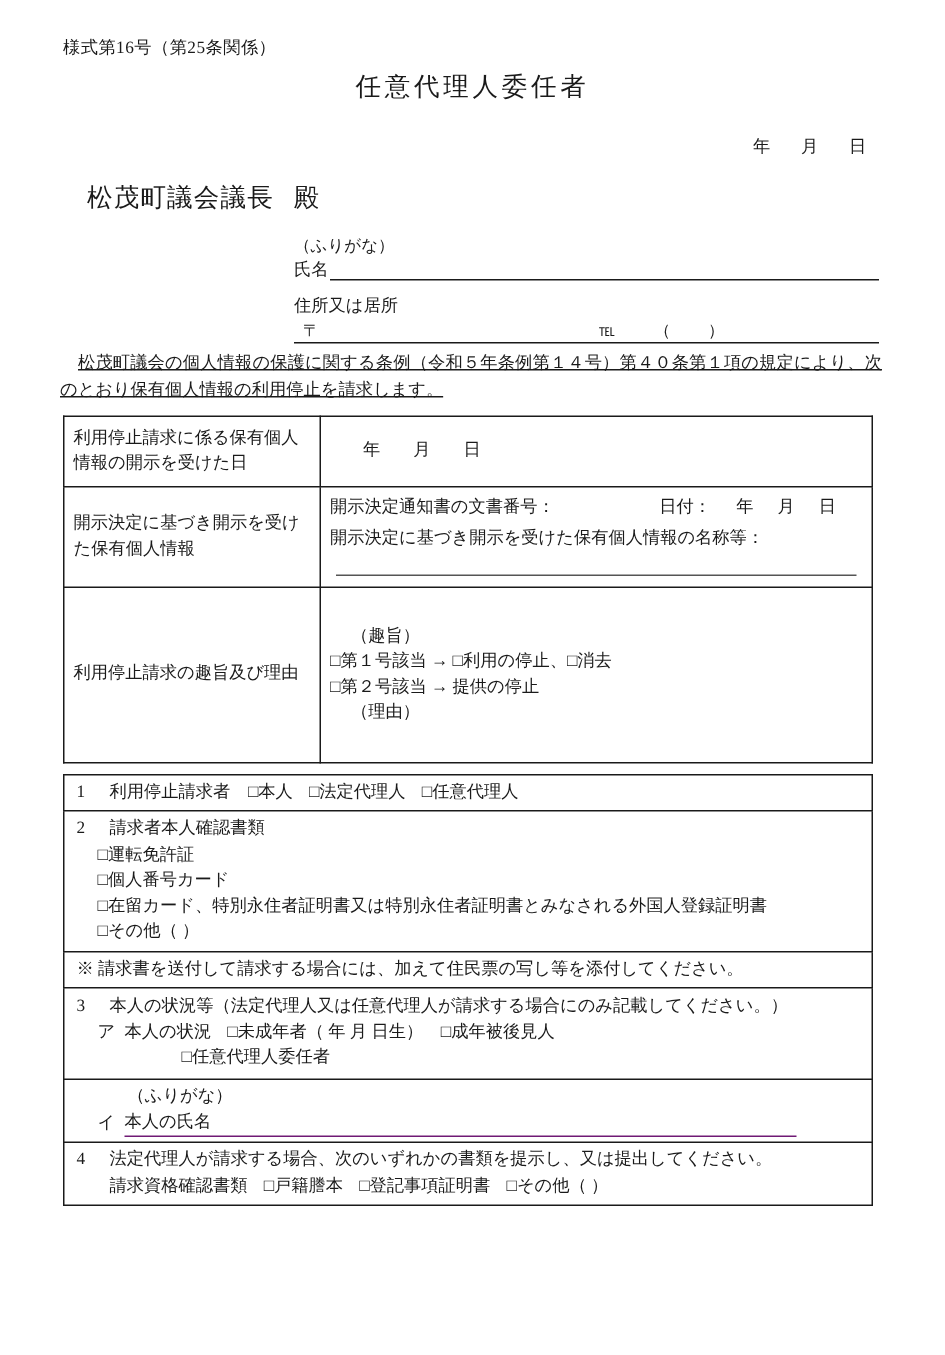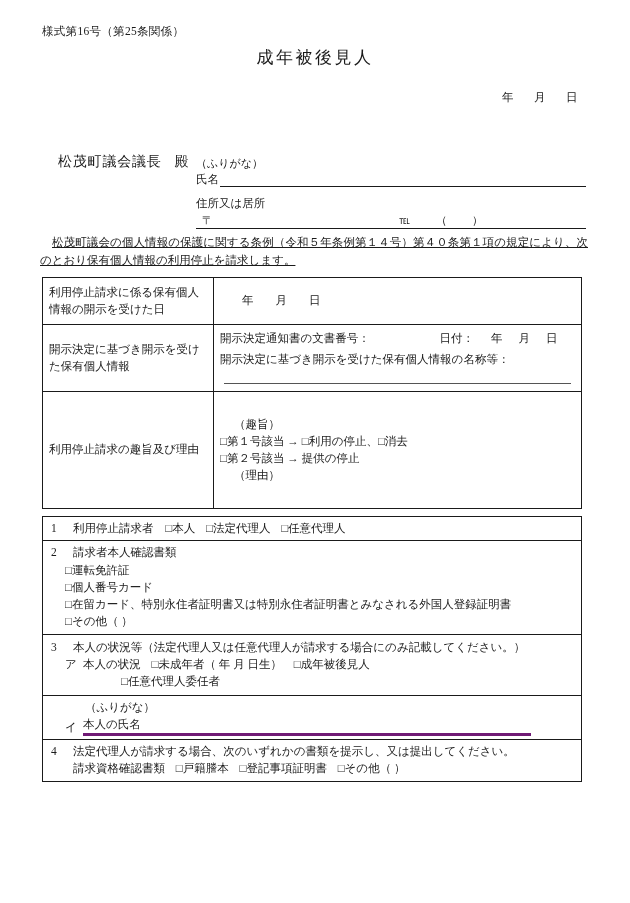--- a/index.html
+++ b/index.html
@@ -48,24 +48,23 @@
     top: 90px;
     font-size: 11.5px;
     letter-spacing: 0.5px;
   }
   .date-line .sep { display: inline-block; width: 20px; }
 
   .addressee {
     position: absolute;
     left: 58px;
     top: 120px;
-    font-size: 14px;
+    font-size: 17px;
     letter-spacing: 0.8px;
     white-space: nowrap;
-    margin-top: 33px;
   }
   .addressee .dono { display: inline-block; margin-left: 13px; }
 
   
   .furigana {
     position: absolute;
     left: 196px;
     top: 156px;
     font-size: 11px;
   }
@@ -175,38 +174,38 @@
     margin-top: 12px;
   }
   #table-requester td {
     padding: 3px 6px 3px 8px;
   }
   .num { display: inline-block; width: 22px; }
   .ko-ind  { display: inline-block; width: 18px; }
 
   .underline-rule {
     display: inline-block;
-    border-bottom: 3px solid #701a75;
+    border-bottom: 1px solid #701a75;
     vertical-align: bottom;
     font-family: Liberation Serif, serif;
   }
   .ul-name { width: 448px; }
   .ul-addr { width: 448px; }
 
   .blk { display: block; }
   .cb { display: inline-block; }
 </style>
 </head>
 <body>
 
 <div class="page">
 
   <div class="form-no">様式第16号（第25条関係）</div>
 
-  <div class="doc-title">成年被後見人</div>
+  <div class="doc-title">任意代理人委任者</div>
 
   <div class="date-line">
     <span>年</span><span class="sep"></span><span>月</span><span class="sep"></span><span>日</span>
   </div>
 
   <div class="addressee">
     <span>松茂町議会議長</span><span class="dono">殿</span>
   </div>
 
   <div class="furigana">（ふりがな）</div>
@@ -286,20 +285,25 @@
         <span class="blk">
           <span class="num">2</span><span>請求者本人確認書類</span>
         </span>
         <span class="blk indent1">□運転免許証</span>
         <span class="blk indent1">□個人番号カード</span>
         <span class="blk indent1">□在留カード、特別永住者証明書又は特別永住者証明書とみなされる外国人登録証明書</span>
         <span class="blk indent1">□その他（ ）</span>
       </td>
     </tr>
     <tr>
+      <td>
+        <span>※ 請求書を送付して請求する場合には、加えて住民票の写し等を添付してください。</span>
+      </td>
+    </tr>
+    <tr>
       <td class="cell-top" style="height:54px;">
         <span class="blk">
           <span class="num">3</span><span>本人の状況等（法定代理人又は任意代理人が請求する場合にのみ記載してください。）</span>
         </span>
         <span class="blk" style="padding-left:14px;">
           <span class="ko-ind">ア</span><span>本人の状況</span>
           <span style="display:inline-block;width:5px;"></span>
           <span>□未成年者（ 年 月 日生）</span>
           <span style="display:inline-block;width:6px;"></span>
           <span>□成年被後見人</span>

